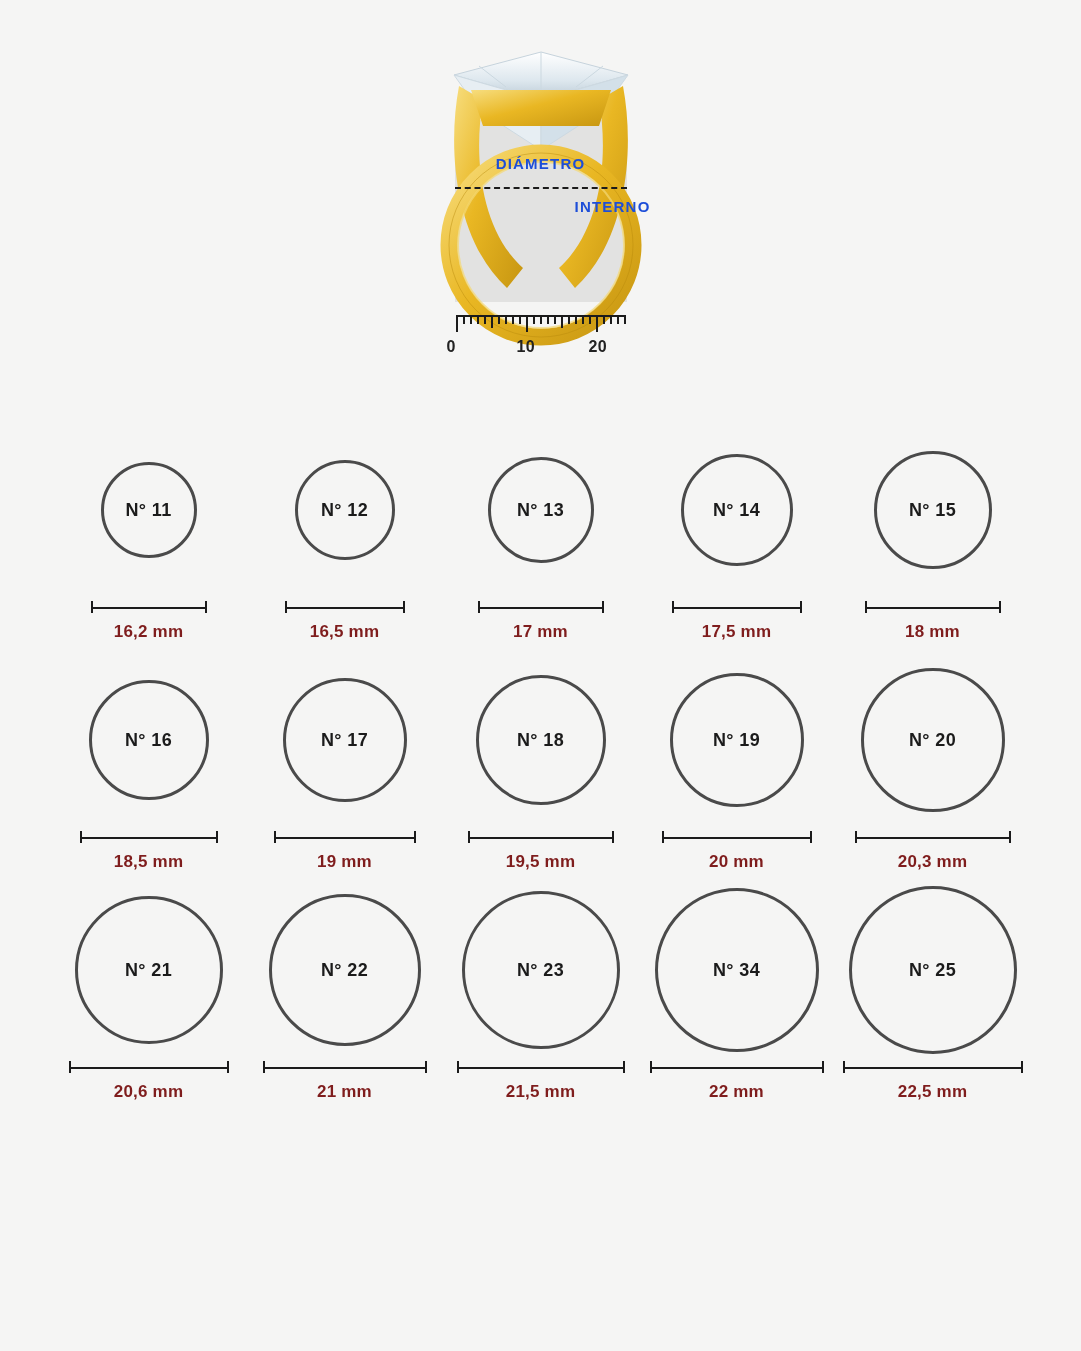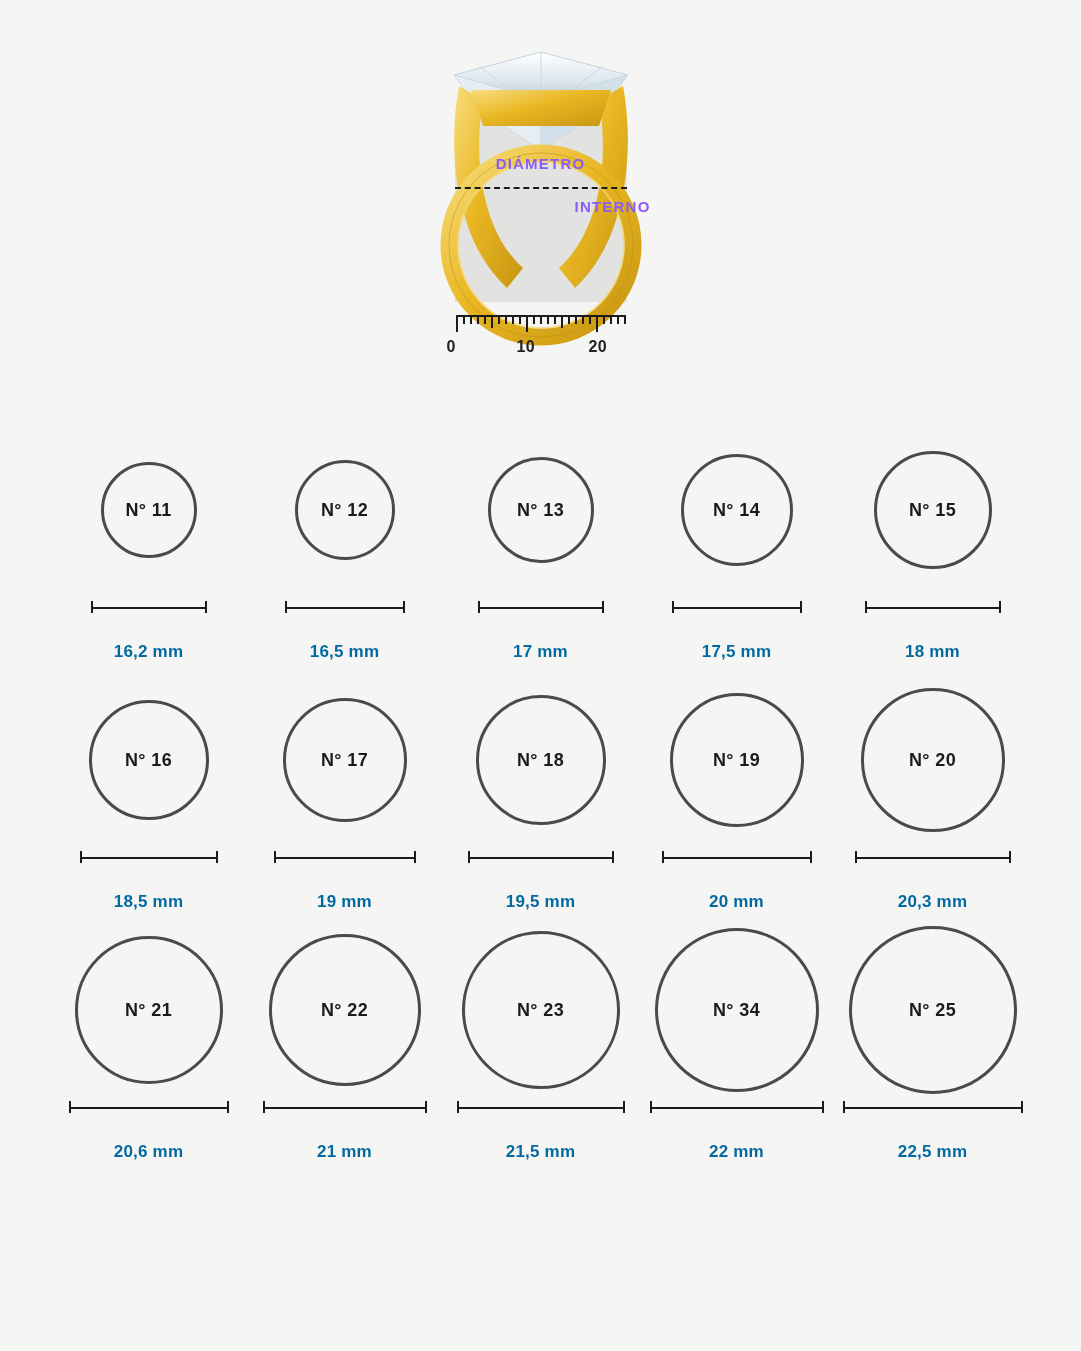--- a/index.html
+++ b/index.html
@@ -68,21 +68,21 @@
 
   .diam-label {
     position: absolute;
     left: 50%;
     transform: translateX(-50%);
     width: 220px;
     text-align: center;
     font-size: 15px;
     font-weight: bold;
     letter-spacing: 1.2px;
-    color: #8b5cf6;
+    color: #1d4ed8;
   }
   .diam-top { top: 155px; }
   .diam-bot { top: 198px; text-align: right; }
   .diam-line {
     position: absolute;
     left: 50%;
     transform: translateX(-50%);
     top: 187px;
     width: 172px;
     height: 0;
@@ -145,25 +145,25 @@
   }
   .measure .bar::after {
     content: "";
     position: absolute;
     left: 0;
     right: 0;
     top: 50%;
     border-top: 2px solid #1b1b1b;
   }
   .mm {
-    margin-top: 28px;
+    margin-top: 8px;
     font-size: 17px;
     font-weight: bold;
     letter-spacing: .2px;
-    color: #0369a1;
+    color: #7f1d1d;
   }
 </style>
 </head>
 <body>
 
 <div class="hero">
 
   <div class="ruler-card"></div>
 
   <div class="ring-illustration">

